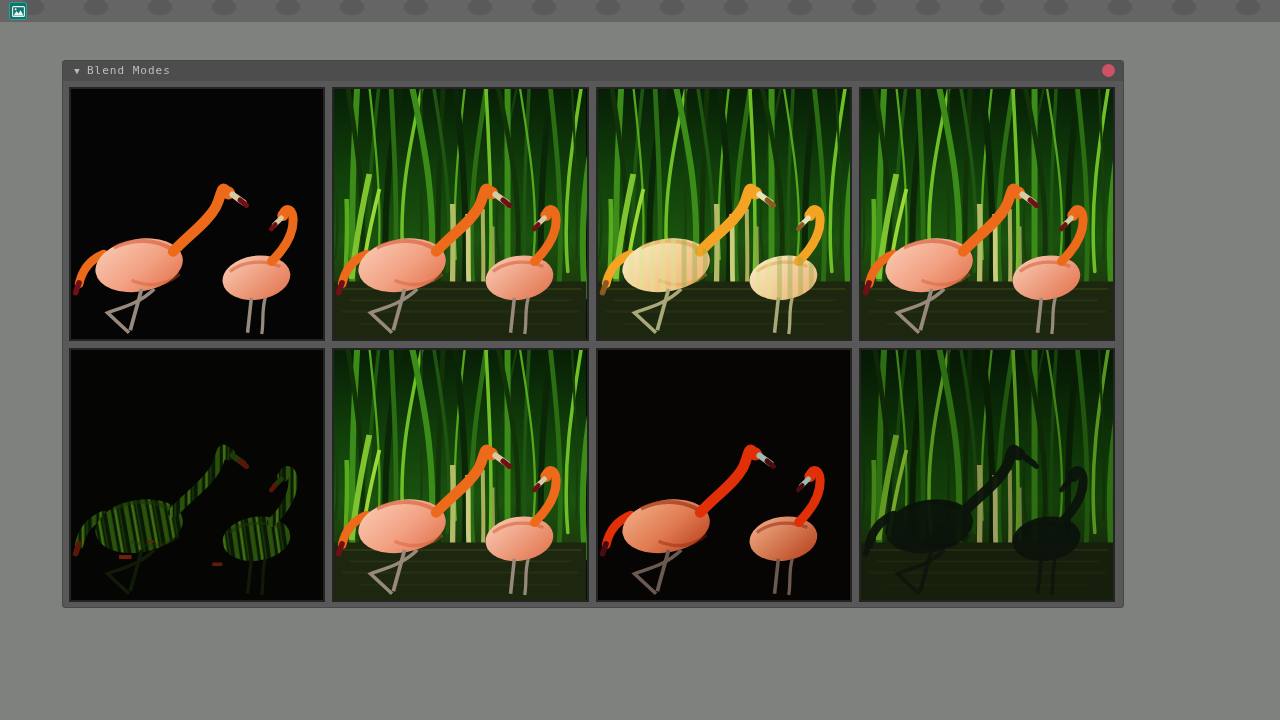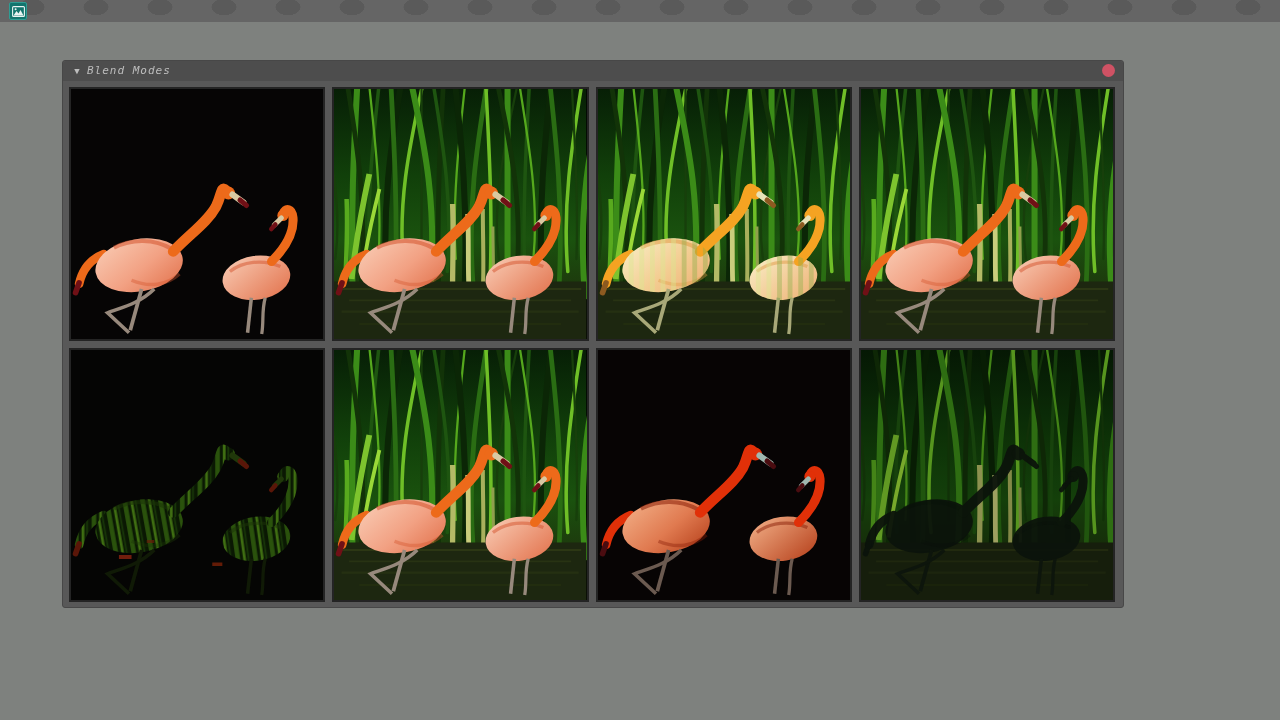--- a/index.html
+++ b/index.html
@@ -32,21 +32,21 @@
   .panel-header{
     position:absolute;left:0;top:0;right:0;height:20px;
     background:#4d4d4d;border-radius:3px 3px 0 0;
     display:flex;align-items:center;
   }
   .collapse-tri{
     width:20px;text-align:center;font-size:9px;color:#bdbdbd;
     line-height:20px;cursor:pointer;user-select:none;padding-left:4px;
   }
   .panel-title{
-    font-size:11px;color:#bdbdbd;letter-spacing:1px;line-height:20px;font-style:italic;
+    font-size:11px;color:#bdbdbd;letter-spacing:1px;line-height:20px;
   }
   .close-dot{
     position:absolute;right:8px;top:3px;width:13px;height:13px;border-radius:50%;
     background:#cf5264;cursor:pointer;
   }
   .grid{
     position:absolute;left:6px;right:8px;top:26px;bottom:5px;
     display:grid;grid-template-columns:repeat(4,1fr);grid-template-rows:1fr 1fr;
     gap:7px 7px;
   }

